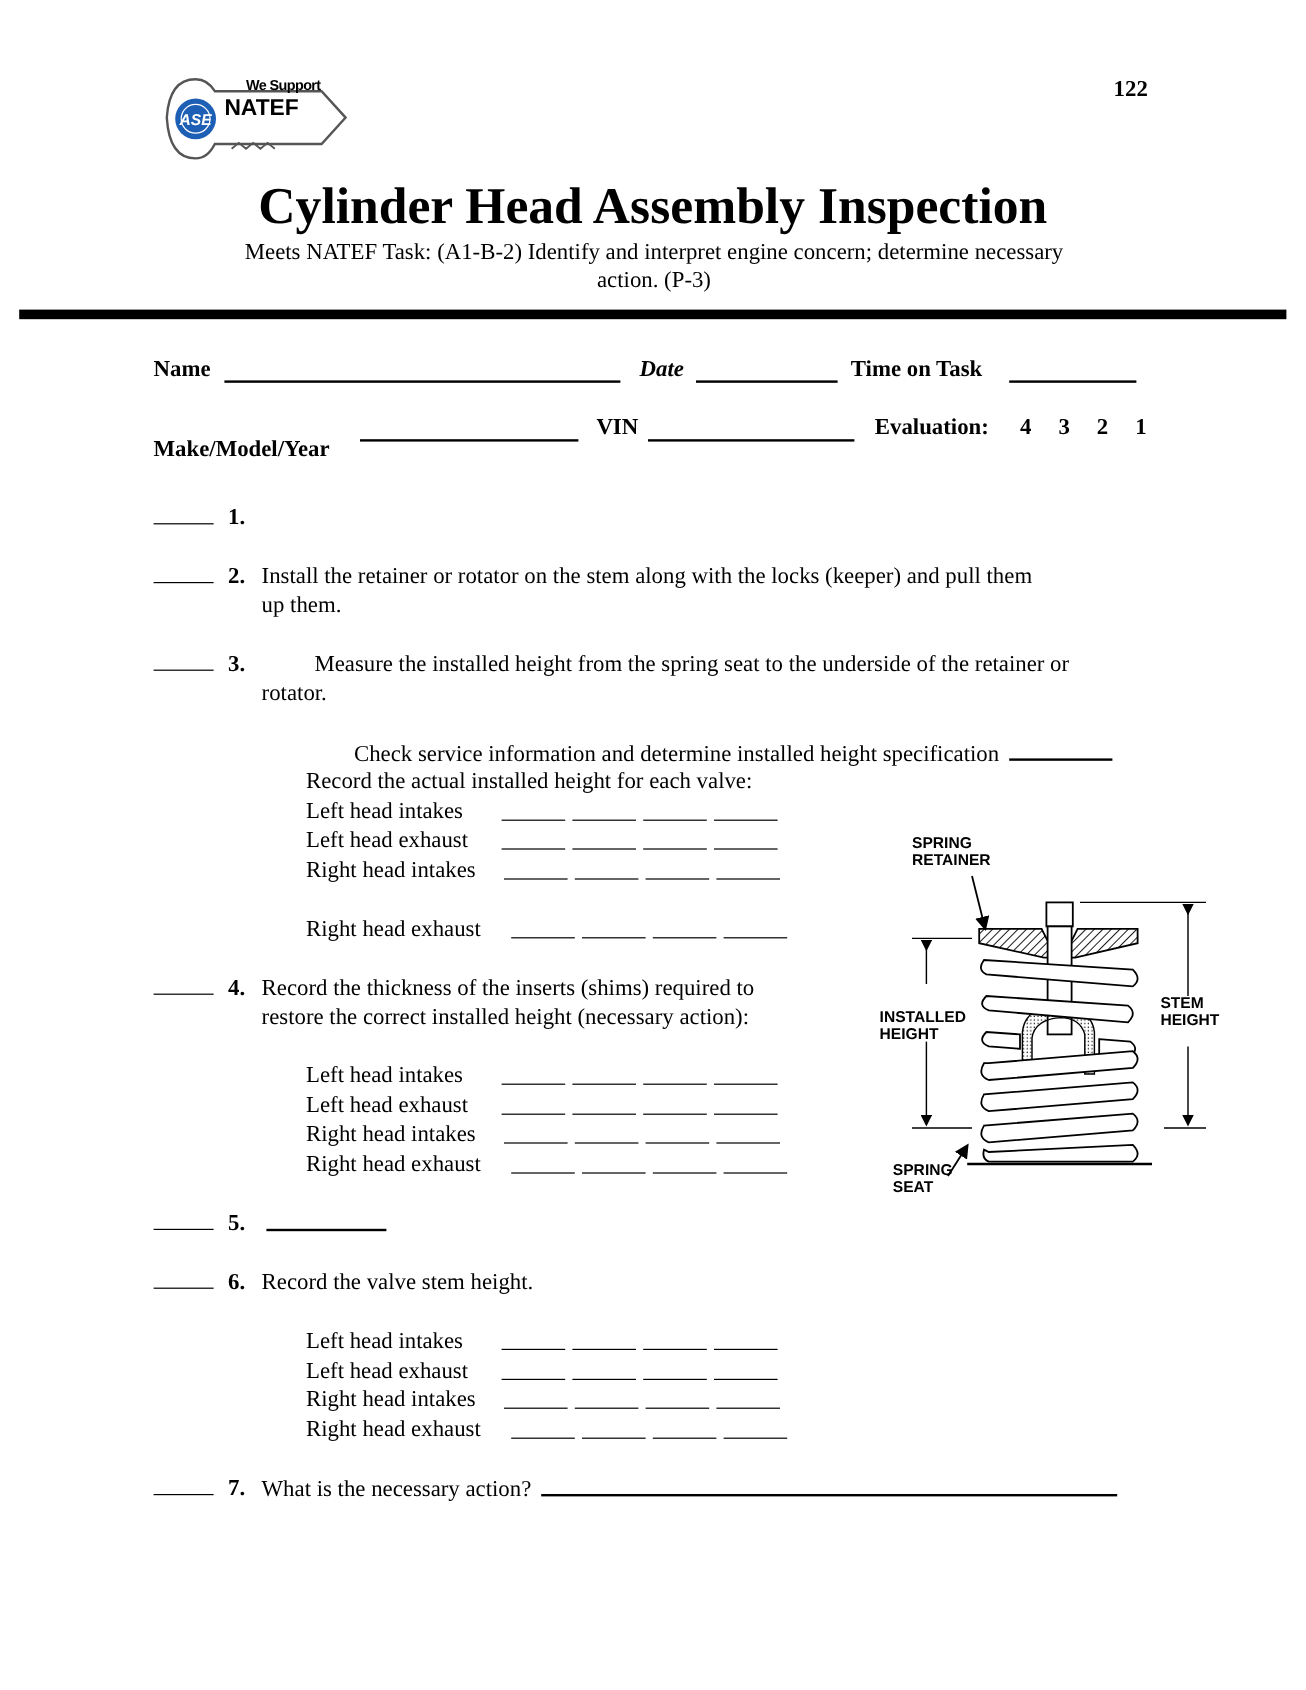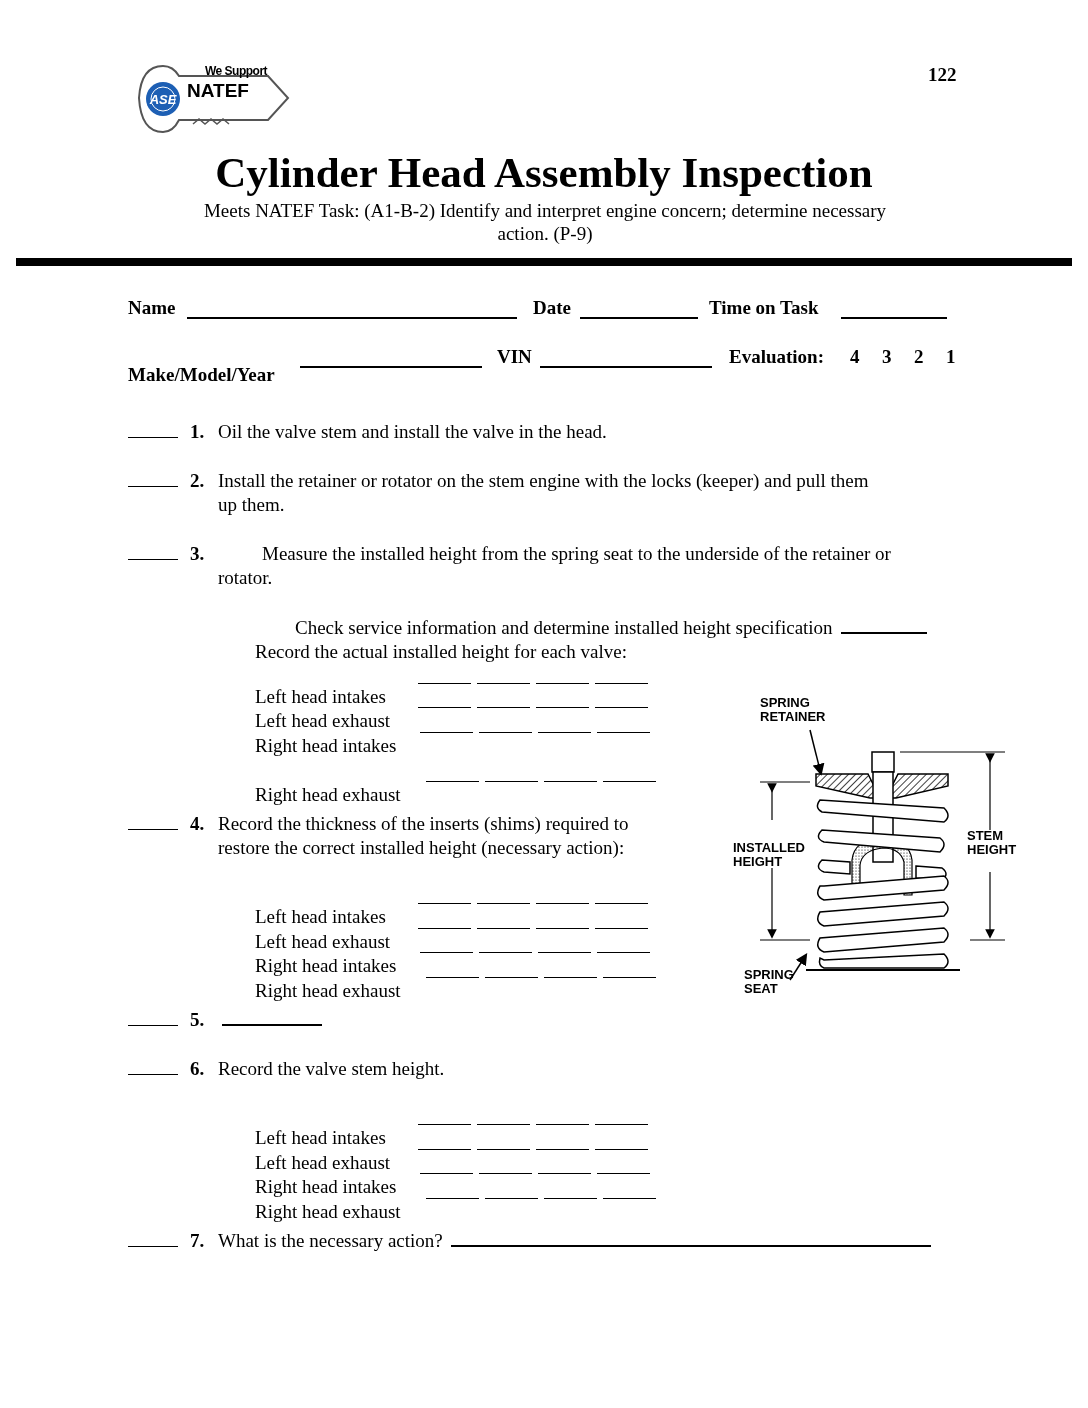--- a/index.html
+++ b/index.html
@@ -12,21 +12,21 @@
   .subtitle { left:150px; width:790px; top:199px; text-align:center; font-size:19px; line-height:23px; }
   .rule { left:16px; top:258px; width:1056px; height:8px; background:#000; }
   .hdr { font-size:19px; font-weight:bold; }
   .uline { display:inline-block; border-bottom:2px solid #000; height:16px; vertical-align:baseline; }
   .item { left:128px; font-size:19px; line-height:24px; }
   .blank { display:inline-block; width:50px; border-bottom:1.5px solid #000; height:16px; }
   .num { position:absolute; left:62px; font-weight:bold; }
   .txt { position:absolute; left:90px; }
   .sub { font-size:19px; line-height:24.5px; }
   .row { position:absolute; left:255px; white-space:nowrap; }
-  .row .lbl { display:inline-block;margin-top:20px; }
+  .row .lbl { display:inline-block; }
   .row .lines { position:absolute; left:163px; top:0; white-space:nowrap; }
   .row .lines span { display:inline-block; width:53px; margin-right:6px; border-bottom:1.5px solid #000; height:18px; }
   .diagram { left:720px; top:690px; width:330px; height:310px; }
   .diag-label { font-family:"Liberation Sans", "DejaVu Sans", sans-serif; font-weight:bold; font-size:13px; line-height:14px; }
 </style>
 </head>
 <body>
 
 <div class="abs logo">
   <svg width="160" height="80" viewBox="0 0 160 80">
@@ -38,52 +38,51 @@
   </svg>
   <span class="abs" style="left:72px;top:4px;font-family:'Liberation Sans',sans-serif;font-weight:bold;font-size:12px;letter-spacing:-0.5px;">We Support</span>
   <span class="abs" style="left:54px;top:20px;font-family:'Liberation Sans',sans-serif;font-weight:bold;font-size:19px;">NATEF</span>
 </div>
 
 <div class="abs page-num">122</div>
 
 <div class="abs title">Cylinder Head Assembly Inspection</div>
 <div class="abs subtitle">
   <div>Meets NATEF Task:  (A1-B-2) Identify and interpret engine concern; determine necessary</div>
-  <div>action. (P-9)</div>
+  <div>action. (P-3)</div>
 </div>
 
 <div class="abs rule"></div>
 
 <div class="abs hdr" style="left:128px;top:297px;">Name</div>
 <div class="abs uline" style="left:187px;top:301px;width:330px;"></div>
-<div class="abs hdr" style="left:533px;top:297px;">Date</div>
+<div class="abs hdr" style="left:533px;top:297px;font-style:italic;">Date</div>
 <div class="abs uline" style="left:580px;top:301px;width:118px;"></div>
 <div class="abs hdr" style="left:709px;top:297px;">Time on Task</div>
 <div class="abs uline" style="left:841px;top:301px;width:106px;"></div>
 
 <div class="abs hdr" style="left:128px;top:364px;">Make/Model/Year</div>
 <div class="abs uline" style="left:300px;top:350px;width:182px;"></div>
 <div class="abs hdr" style="left:497px;top:346px;text-align:right;">VIN</div>
 <div class="abs uline" style="left:540px;top:350px;width:172px;"></div>
 <div class="abs hdr" style="left:729px;top:346px;">Evaluation:</div>
 <div class="abs hdr" style="left:850px;top:346px;">4</div>
 <div class="abs hdr" style="left:882px;top:346px;">3</div>
 <div class="abs hdr" style="left:914px;top:346px;">2</div>
 <div class="abs hdr" style="left:946px;top:346px;">1</div>
 
 <div class="abs item" style="top:420px;width:840px;height:24px;">
   <span class="blank"></span>
   <span class="num">1.</span>
-  <span class="txt">Oil the valve stem and install the valve in the head.</span>
 </div>
 
 <div class="abs item" style="top:469px;width:840px;height:48px;">
   <span class="blank"></span>
   <span class="num">2.</span>
-  <span class="txt" style="white-space:nowrap;">Install the retainer or rotator on the stem engine with the locks (keeper) and pull them</span>
+  <span class="txt" style="white-space:nowrap;">Install the retainer or rotator on the stem along with the locks (keeper) and pull them</span>
   <span class="txt" style="top:24px;">up them.</span>
 </div>
 
 <div class="abs item" style="top:542px;width:840px;height:48px;">
   <span class="blank"></span>
   <span class="num">3.</span>
   <span class="txt" style="white-space:nowrap;margin-left:44px;">Measure the installed height from the spring seat to the underside of the retainer or</span>
   <span class="txt" style="top:24px;">rotator.</span>
 </div>
 

